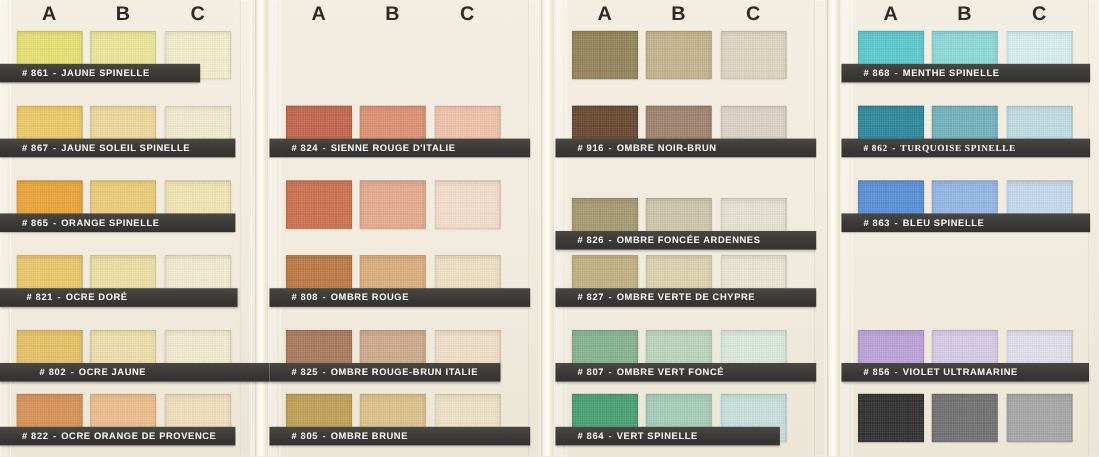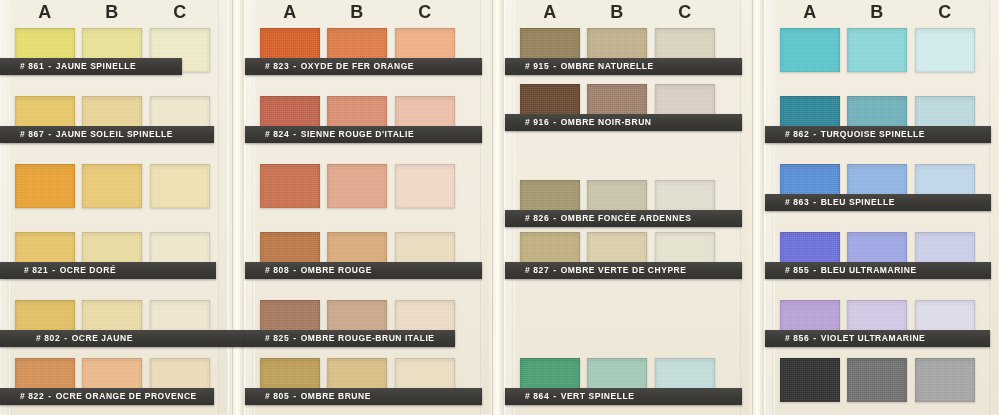--- a/index.html
+++ b/index.html
@@ -138,20 +138,21 @@
       <div class="row" style="top: 164px;">
         <div class="swatch" style="left: 15px; width: 60px; background: rgb(235, 165, 58);">
           <div class="tex"></div>
         </div>
         <div class="swatch" style="left: 82px; width: 60px; background: rgb(237, 205, 121);">
           <div class="tex"></div>
         </div>
         <div class="swatch" style="left: 150px; width: 60px; background: rgb(242, 229, 180);">
           <div class="tex"></div>
         </div>
+        <div class="labelbar" style="top: 30px; left: 0px; width: 214px;"><span class="no"># 865</span><span class="dash">-</span><span class="nm">ORANGE SPINELLE</span></div>
       </div>
       <div class="row" style="top: 232px;">
         <div class="swatch" style="left: 15px; width: 60px; background: rgb(233, 200, 109);">
           <div class="tex"></div>
         </div>
         <div class="swatch" style="left: 82px; width: 60px; background: rgb(238, 223, 164);">
           <div class="tex"></div>
         </div>
         <div class="swatch" style="left: 150px; width: 60px; background: rgb(243, 236, 208);">
           <div class="tex"></div>
@@ -181,32 +182,20 @@
           <div class="tex"></div>
         </div>
         <div class="labelbar" style="top: 30px; left: 0px; width: 214px;"><span class="no"># 822</span><span class="dash">-</span><span class="nm">OCRE ORANGE DE PROVENCE</span></div>
       </div>
     </div>
     <div class="panel" style="left: 245px; width: 245px;">
       <div class="panel-inner"></div>
       <div class="hdr" style="left: 15px; width: 60px;">A</div>
       <div class="hdr" style="left: 82px; width: 60px;">B</div>
       <div class="hdr" style="left: 150px; width: 60px;">C</div>
-      <div class="row" style="top: 28px;">
-        <div class="swatch" style="left: 15px; width: 60px; background: rgb(217, 98, 44);">
-          <div class="tex"></div>
-        </div>
-        <div class="swatch" style="left: 82px; width: 60px; background: rgb(222, 127, 74);">
-          <div class="tex"></div>
-        </div>
-        <div class="swatch" style="left: 150px; width: 60px; background: rgb(241, 179, 137);">
-          <div class="tex"></div>
-        </div>
-        <div class="labelbar" style="top: 30px; left: 0px; width: 237px;"><span class="no"># 823</span><span class="dash">-</span><span class="nm">OXYDE DE FER ORANGE</span></div>
-      </div>
       <div class="row" style="top: 96px;">
         <div class="swatch" style="left: 15px; width: 60px; background: rgb(196, 103, 78);">
           <div class="tex"></div>
         </div>
         <div class="swatch" style="left: 82px; width: 60px; background: rgb(221, 146, 117);">
           <div class="tex"></div>
         </div>
         <div class="swatch" style="left: 150px; width: 60px; background: rgb(240, 195, 173);">
           <div class="tex"></div>
         </div>
@@ -268,23 +257,22 @@
       <div class="row" style="top: 28px;">
         <div class="swatch" style="left: 15px; width: 60px; background: rgb(151, 133, 91);">
           <div class="tex"></div>
         </div>
         <div class="swatch" style="left: 82px; width: 60px; background: rgb(197, 180, 143);">
           <div class="tex"></div>
         </div>
         <div class="swatch" style="left: 150px; width: 60px; background: rgb(221, 214, 194);">
           <div class="tex"></div>
         </div>
-        <div class="labelbar" style="top: 30px; left: 0px; width: 237px;"><span class="no"># 915</span><span class="dash">-</span><span class="nm">OMBRE NATURELLE</span></div>
-      </div>
-      <div class="row" style="top: 84px;">
+      </div>
+      <div class="row" style="top: 96px;">
         <div class="swatch" style="left: 15px; width: 60px; background: rgb(107, 74, 51);">
           <div class="tex"></div>
         </div>
         <div class="swatch" style="left: 82px; width: 60px; background: rgb(161, 132, 112);">
           <div class="tex"></div>
         </div>
         <div class="swatch" style="left: 150px; width: 60px; background: rgb(221, 210, 198);">
           <div class="tex"></div>
         </div>
         <div class="labelbar" style="top: 30px; left: 0px; width: 237px;"><span class="no"># 916</span><span class="dash">-</span><span class="nm">OMBRE NOIR-BRUN</span></div>
@@ -306,50 +294,63 @@
           <div class="tex"></div>
         </div>
         <div class="swatch" style="left: 82px; width: 60px; background: rgb(222, 211, 175);">
           <div class="tex"></div>
         </div>
         <div class="swatch" style="left: 150px; width: 60px; background: rgb(234, 229, 211);">
           <div class="tex"></div>
         </div>
         <div class="labelbar" style="top: 30px; left: 0px; width: 237px;"><span class="no"># 827</span><span class="dash">-</span><span class="nm">OMBRE VERTE DE CHYPRE</span></div>
       </div>
+      <div class="row" style="top: 300px;">
+        <div class="swatch" style="left: 15px; width: 60px; background: rgb(135, 179, 145);">
+          <div class="tex"></div>
+        </div>
+        <div class="swatch" style="left: 82px; width: 60px; background: rgb(188, 213, 189);">
+          <div class="tex"></div>
+        </div>
+        <div class="swatch" style="left: 150px; width: 60px; background: rgb(220, 232, 220);">
+          <div class="tex"></div>
+        </div>
+        <div class="labelbar" style="top: 30px; left: 0px; width: 237px;"><span class="no"># 807</span><span class="dash">-</span><span class="nm">OMBRE VERT FONCÉ</span></div>
+      </div>
       <div class="row" style="top: 358px;">
         <div class="swatch" style="left: 15px; width: 60px; background: rgb(75, 161, 116);">
           <div class="tex"></div>
         </div>
         <div class="swatch" style="left: 82px; width: 60px; background: rgb(168, 205, 187);">
           <div class="tex"></div>
         </div>
         <div class="swatch" style="left: 150px; width: 60px; background: rgb(199, 224, 221);">
           <div class="tex"></div>
         </div>
-        <div class="labelbar" style="top: 30px; left: 0px; width: 237px;"><span class="no"># 864</span><span class="dash">-</span><span class="nm">VERT SPINELLE</span></div>
+        <div class="labelbar" style="top: 30px; left: 0px; width: 204px;"><span class="no"># 864</span><span class="dash">-</span><span class="nm">VERT SPINELLE</span></div>
       </div>
     </div>
     <div class="panel" style="left: 765px; width: 234px;">
       <div class="panel-inner"></div>
       <div class="hdr" style="left: 15px; width: 60px;">A</div>
       <div class="hdr" style="left: 82px; width: 60px;">B</div>
       <div class="hdr" style="left: 150px; width: 60px;">C</div>
       <div class="row" style="top: 28px;">
         <div class="swatch" style="left: 15px; width: 60px; background: rgb(94, 201, 206);">
           <div class="tex"></div>
         </div>
         <div class="swatch" style="left: 82px; width: 60px; background: rgb(142, 217, 218);">
           <div class="tex"></div>
         </div>
         <div class="swatch" style="left: 150px; width: 60px; background: rgb(214, 239, 240);">
           <div class="tex"></div>
         </div>
-      </div>
-      <div class="row" style="top: 96px;">
+        <div class="labelbar" style="top: 30px; left: 0px; width: 226px;"><span class="no"># 868</span><span class="dash">-</span><span class="nm">MENTHE SPINELLE</span></div>
+      </div>
+      <div class="row" style="top: 96px; font-family: Liberation Serif, serif;">
         <div class="swatch" style="left: 15px; width: 60px; background: rgb(47, 138, 156);">
           <div class="tex"></div>
         </div>
         <div class="swatch" style="left: 82px; width: 60px; background: rgb(116, 180, 190);">
           <div class="tex"></div>
         </div>
         <div class="swatch" style="left: 150px; width: 60px; background: rgb(192, 221, 226);">
           <div class="tex"></div>
         </div>
         <div class="labelbar" style="top: 30px; left: 0px; width: 226px;"><span class="no"># 862</span><span class="dash">-</span><span class="nm">TURQUOISE SPINELLE</span></div>
@@ -358,32 +359,20 @@
         <div class="swatch" style="left: 15px; width: 60px; background: rgb(91, 144, 216);">
           <div class="tex"></div>
         </div>
         <div class="swatch" style="left: 82px; width: 60px; background: rgb(147, 184, 229);">
           <div class="tex"></div>
         </div>
         <div class="swatch" style="left: 150px; width: 60px; background: rgb(197, 218, 239);">
           <div class="tex"></div>
         </div>
         <div class="labelbar" style="top: 30px; left: 0px; width: 226px;"><span class="no"># 863</span><span class="dash">-</span><span class="nm">BLEU SPINELLE</span></div>
-      </div>
-      <div class="row" style="top: 232px;">
-        <div class="swatch" style="left: 15px; width: 60px; background: rgb(111, 114, 222);">
-          <div class="tex"></div>
-        </div>
-        <div class="swatch" style="left: 82px; width: 60px; background: rgb(163, 169, 230);">
-          <div class="tex"></div>
-        </div>
-        <div class="swatch" style="left: 150px; width: 60px; background: rgb(206, 211, 236);">
-          <div class="tex"></div>
-        </div>
-        <div class="labelbar" style="top: 30px; left: 0px; width: 226px;"><span class="no"># 855</span><span class="dash">-</span><span class="nm">BLEU ULTRAMARINE</span></div>
       </div>
       <div class="row" style="top: 300px;">
         <div class="swatch" style="left: 15px; width: 60px; background: rgb(189, 164, 218);">
           <div class="tex"></div>
         </div>
         <div class="swatch" style="left: 82px; width: 60px; background: rgb(214, 203, 233);">
           <div class="tex"></div>
         </div>
         <div class="swatch" style="left: 150px; width: 60px; background: rgb(226, 223, 237);">
           <div class="tex"></div>

